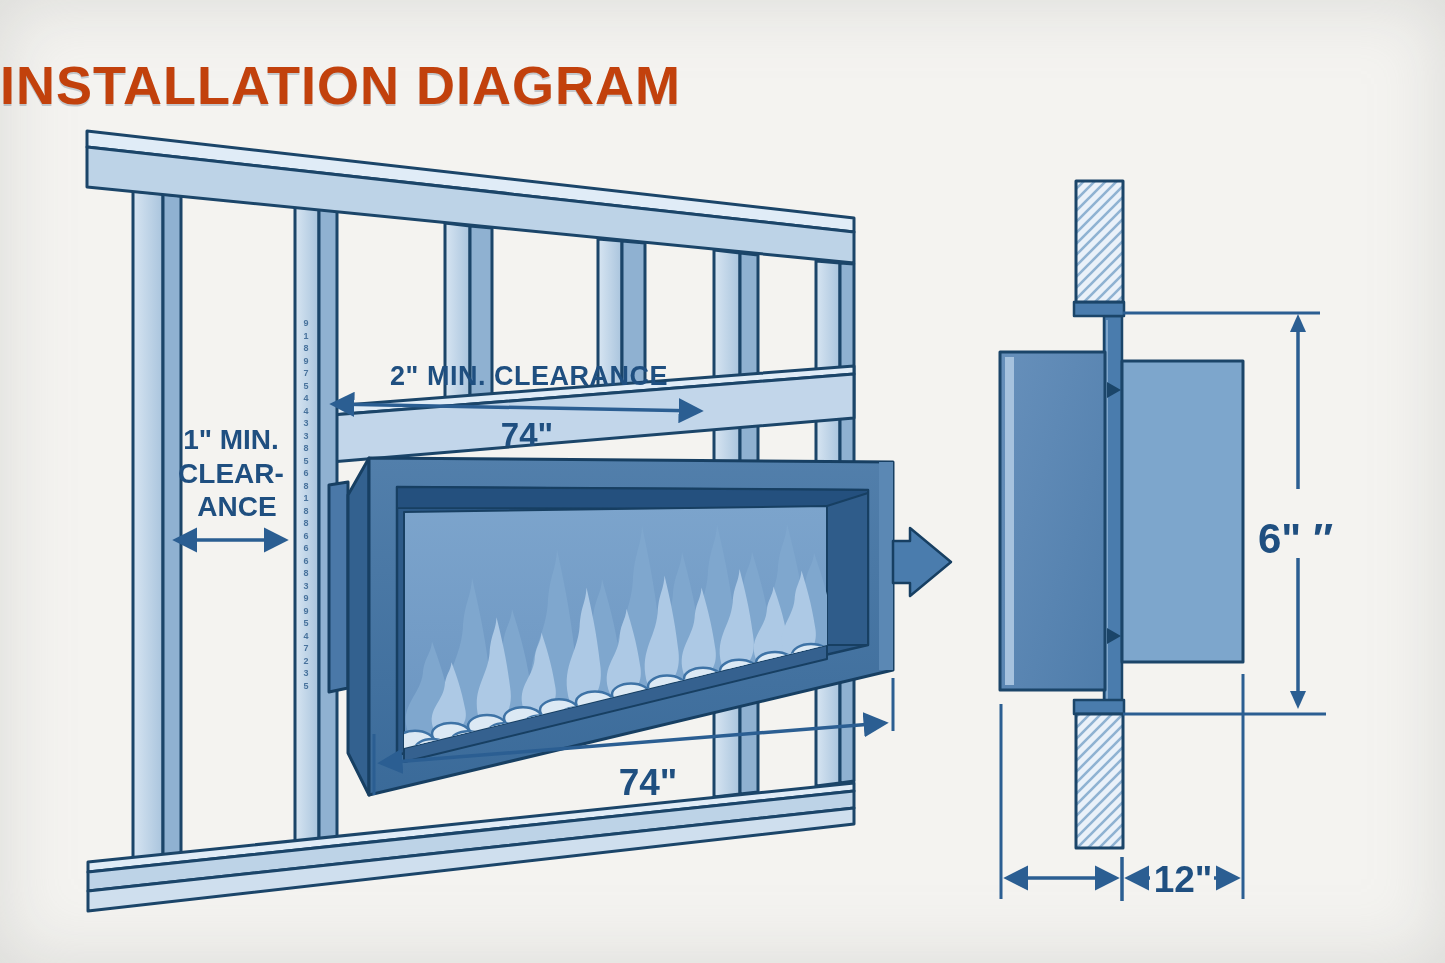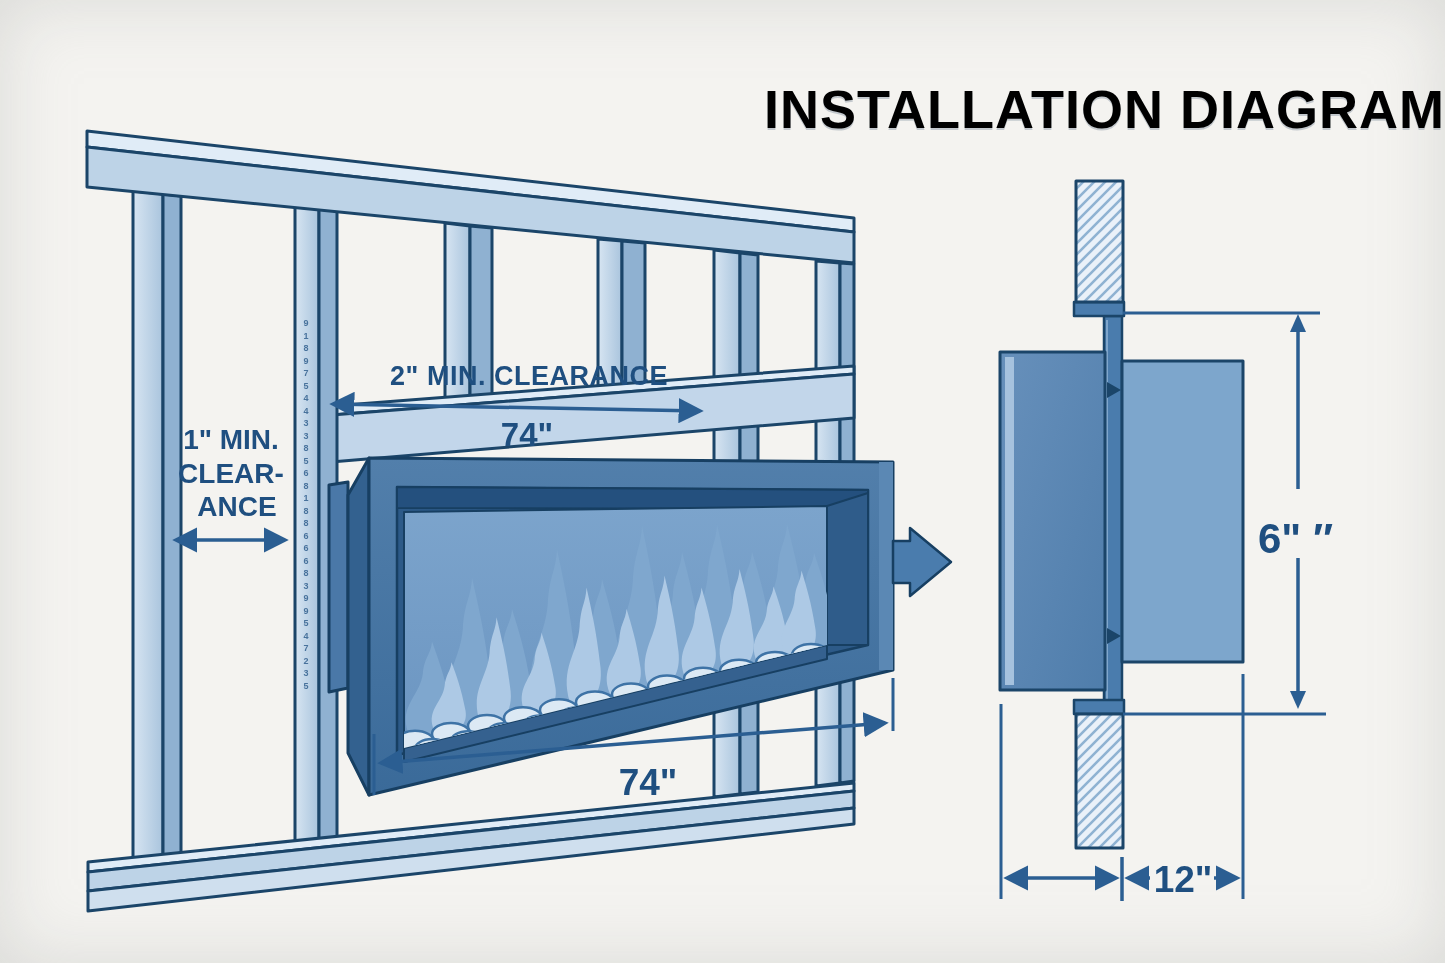--- a/index.html
+++ b/index.html
@@ -3,24 +3,23 @@
 <meta charset="utf-8">
 <style>
   html,body{margin:0;padding:0;}
   .stage{
     position:relative;width:1445px;height:963px;background:#f4f3f0;
     overflow:hidden;font-family:"Liberation Sans",sans-serif;
     box-shadow:inset 0 0 70px rgba(170,172,168,.35);
   }
   .stage svg{position:absolute;inset:0;}
   .title{
-    position:absolute;top:54px;left:0;width:100%;text-align:right;
-    font-size:54px;font-weight:bold;letter-spacing:1px;color:#000000;
+    position:absolute;top:54px;left:0;width:100%;text-align:left;
+    font-size:54px;font-weight:bold;letter-spacing:1px;color:#c2410c;
     text-shadow:0 2px 0 rgba(23,52,82,.22);
-    margin-top:24px;
   }
   .ruler-digits{
     position:absolute;left:297px;top:318px;height:392px;width:14px;
     writing-mode:vertical-rl;text-orientation:upright;overflow:hidden;
     font-size:9px;font-weight:bold;letter-spacing:2.5px;color:#33618f;opacity:.85;
   }
   svg text{fill:#1f4f80;font-weight:bold;font-family:"Liberation Sans",sans-serif;}
 </style>
 </head>
 <body>

